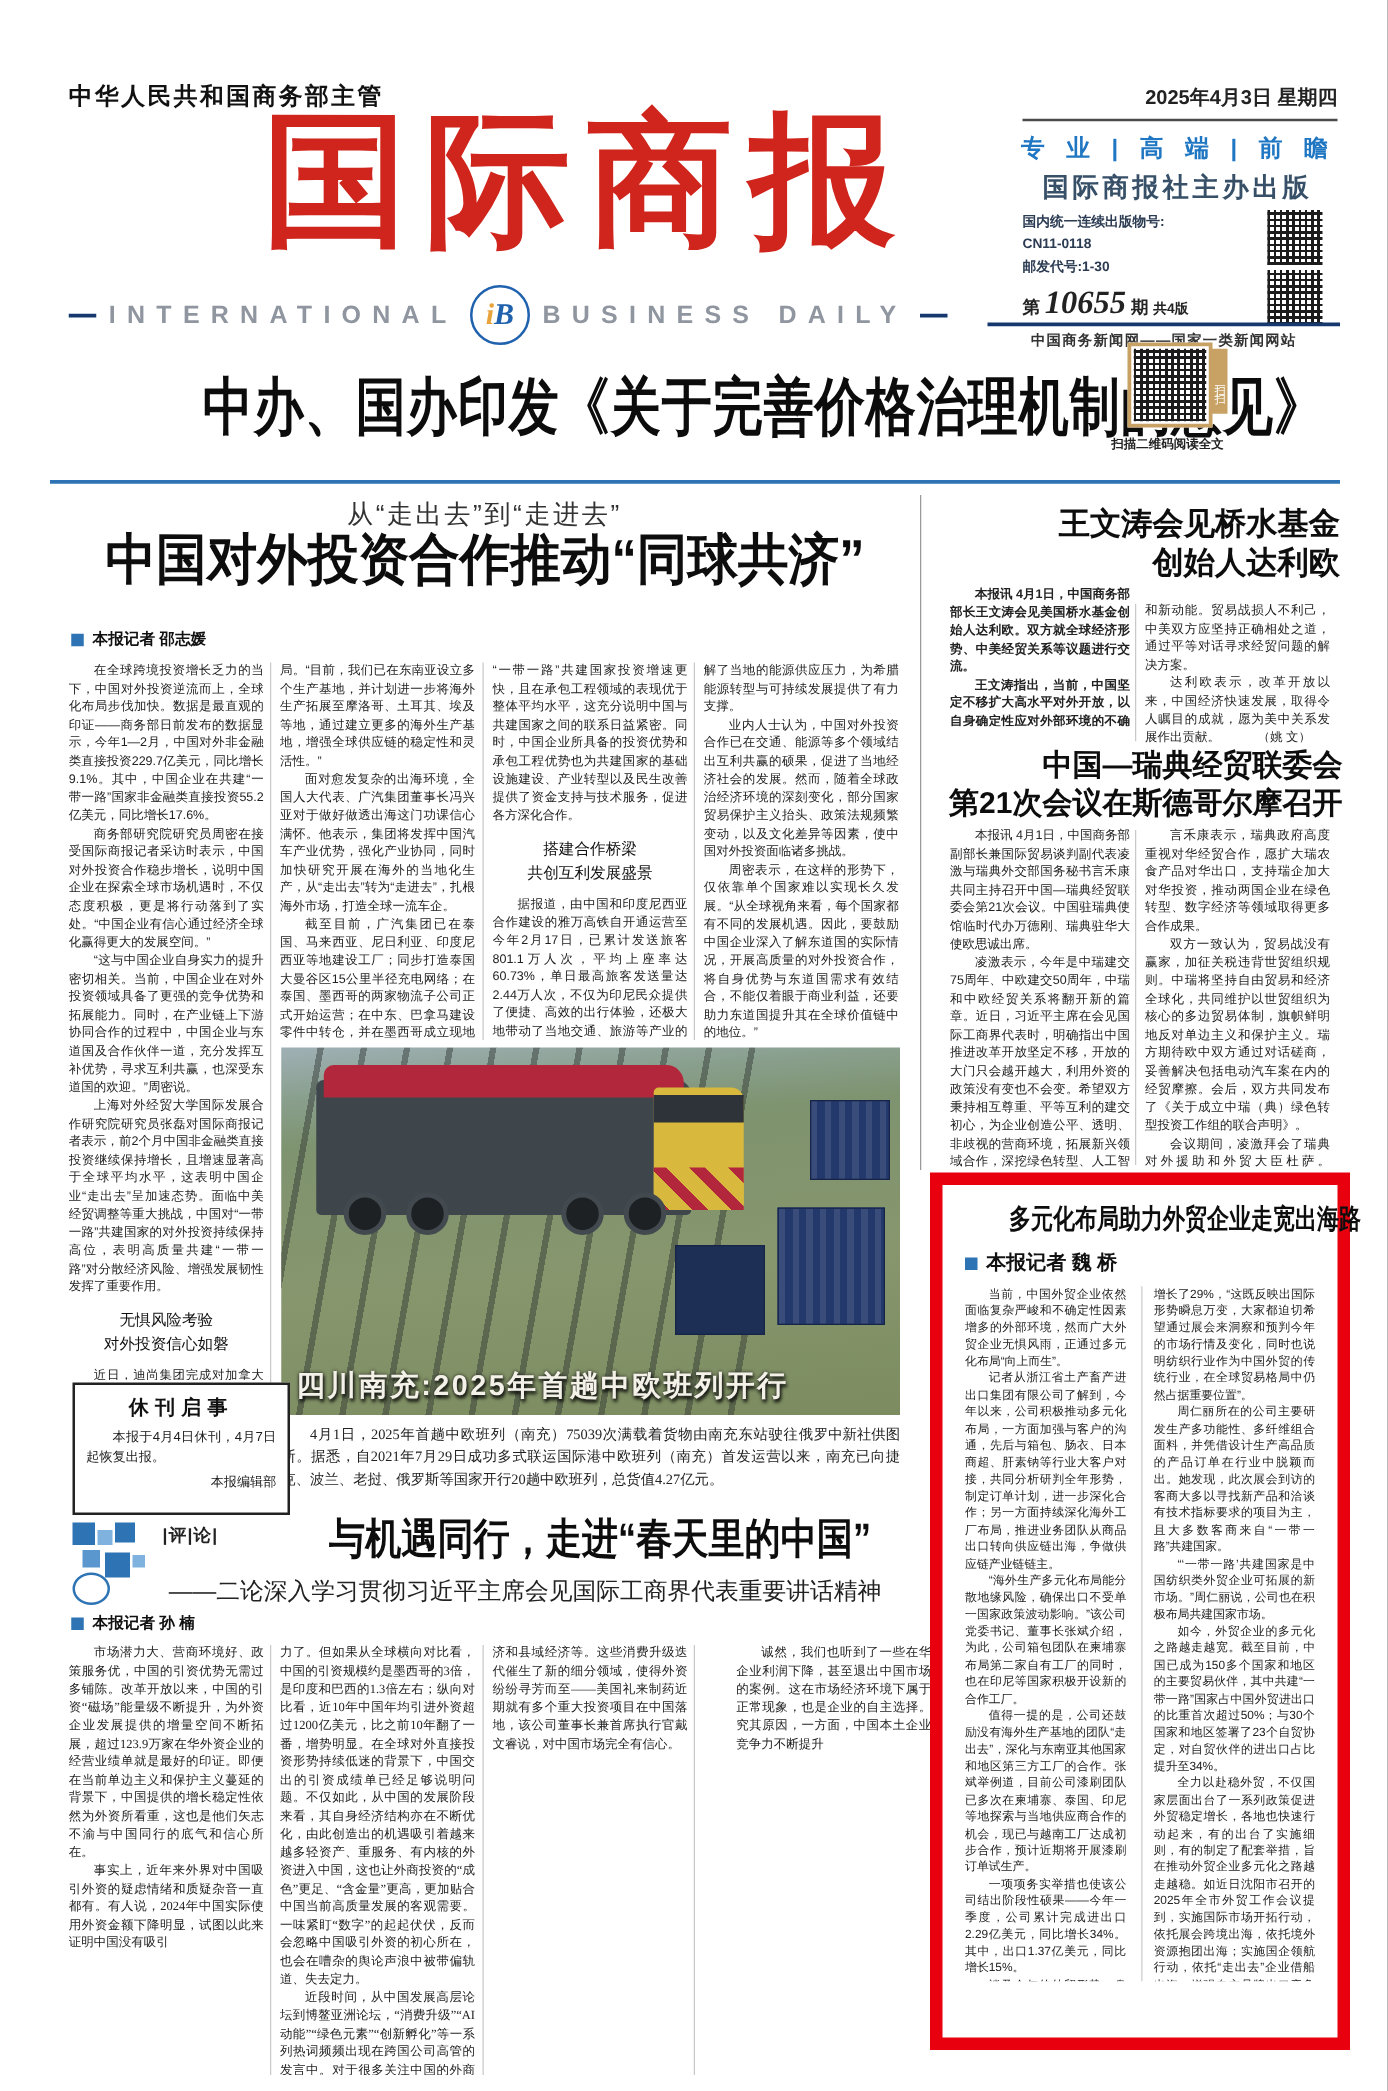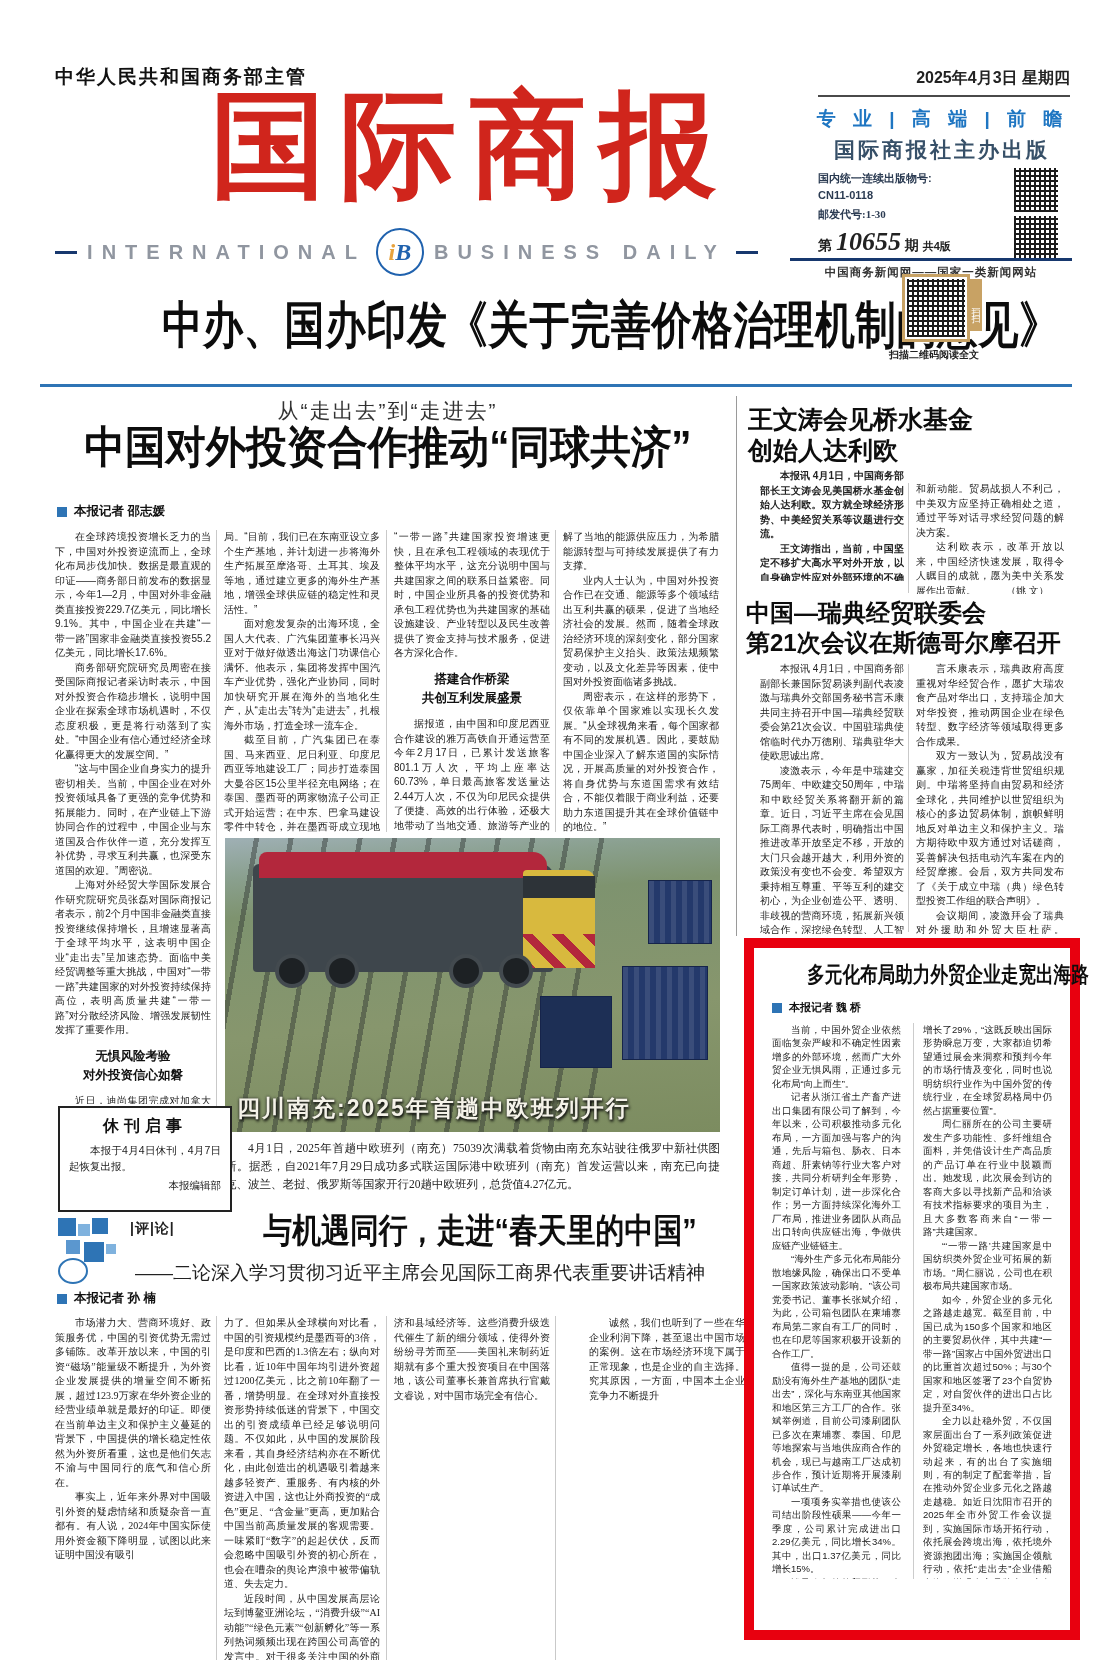--- a/index.html
+++ b/index.html
@@ -44,23 +44,23 @@
   
   .kicker{font-size:21px;color:#333;text-align:center;letter-spacing:2px;}
   .hl-xl{text-align:center;}
   .hl-xl span{display:inline-block;font-size:44px;font-weight:900;color:#0d0d0d;white-space:nowrap;
      transform:scaleX(.92);transform-origin:center;}
   .byline{font-weight:bold;font-size:12.5px;color:#111;display:flex;align-items:center;gap:7px;}
   .byline::before{content:"";width:10px;height:10px;background:#2e74b5;display:inline-block;flex:0 0 auto;}
   .body-col{font-size:10px;line-height:1.45;overflow:hidden;text-align:justify;color:#222;}
   .para{margin:0;text-indent:2em;text-align:justify;}
   .para.cont{text-indent:0;}
-  .colsub{font-weight:bold;text-align:center;white-space:pre-line;margin:9px 0;font-size:12.5px;color:#111;line-height:1.55;}
+  .colsub{font-weight:normal;text-align:center;white-space:pre-line;margin:9px 0;font-size:12.5px;color:#111;line-height:1.55;}
   .vrule{width:1px;background:#c9c9c9;}
-  .hl-right{text-align:left;font-size:25px;font-weight:900;line-height:1.25;white-space:pre-line;color:#0d0d0d;}
+  .hl-right{text-align:right;font-size:25px;font-weight:900;line-height:1.25;white-space:pre-line;color:#0d0d0d;}
 
   
   .photo{background:linear-gradient(175deg,#9fb0b5 0%,#8aa08f 12%,#7e936f 24%,#87966d 60%,#7c8c60 100%);overflow:hidden;}
   .photo .tracks{position:absolute;left:-40px;top:0;width:420px;height:100%;
      background:repeating-linear-gradient(100deg,rgba(45,50,48,.45) 0 5px,rgba(0,0,0,0) 5px 34px);}
   .train{position:absolute;left:28px;top:26px;width:300px;height:108px;background:#3e464c;border-radius:6px 12px 4px 4px;}
   .train::before{content:"";position:absolute;left:6px;top:-12px;width:288px;height:26px;background:#b3273c;border-radius:8px 14px 0 0;}
   .train .cab{position:absolute;right:-42px;top:6px;width:72px;height:98px;background:#d8b93e;border-radius:4px 10px 6px 4px;}
   .train .cab::before{content:"";position:absolute;left:0;top:6px;width:100%;height:22px;background:#2d3338;}
   .train .cab::after{content:"";position:absolute;left:0;bottom:0;width:100%;height:34px;
@@ -120,21 +120,21 @@
   </div>
 
   <div class="abs hdr-date" style="left:815px;top:68px;width:255px;">2025年4月3日 星期四</div>
   <div class="abs date-rule" style="left:818px;top:95px;width:252px;"></div>
   <div class="abs slogan" style="left:815px;top:106px;width:255px;">专 业 | 高 端 | 前 瞻</div>
   <div class="abs publisher" style="left:812px;top:136px;width:260px;">国际商报社主办出版</div>
 
   <div class="abs" style="left:818px;top:170px;width:190px;">
     <div class="pub-small">国内统一连续出版物号:</div>
     <div class="pub-small">CN11-0118</div>
-    <div class="pub-small" style="margin-top:3px;font-family:Liberation Serif, serif;">邮发代号:1-30</div>
+    <div class="pub-small" style="margin-top:3px;">邮发代号:1-30</div>
     <div class="issue-line">
       <span>第</span>
       <span class="issue-no">10655</span>
       <span>期</span>
       <span class="issue-pages">共4版</span>
     </div>
   </div>
   <div class="abs qr" style="left:1014px;top:168px;width:44px;height:44px;"></div>
   <div class="abs qr" style="left:1014px;top:216px;width:44px;height:44px;"></div>
 
@@ -278,21 +278,21 @@
       <p class="para">双方一致认为，贸易战没有赢家，加征关税违背世贸组织规则。中瑞将坚持自由贸易和经济全球化，共同维护以世贸组织为核心的多边贸易体制，旗帜鲜明地反对单边主义和保护主义。瑞方期待欧中双方通过对话磋商，妥善解决包括电动汽车案在内的经贸摩擦。会后，双方共同发布了《关于成立中瑞（典）绿色转型投资工作组的联合声明》。</p>
       <p class="para">会议期间，凌激拜会了瑞典对外援助和外贸大臣杜萨。　　　（姚 文）</p>
     </div>
   <div class="abs vrule" style="left:908px;top:664px;height:268px;"></div>
 
   <div class="abs red-box" style="left:744px;top:938px;width:316px;height:682px;">
     <div class="rb-inner">
       <div class="rb-headline">
         <span>多元化布局助力外贸企业走宽出海路</span>
       </div>
-      <div class="byline" style="margin-top:10px;font-size:11px;">
+      <div class="byline" style="margin-top:10px;font-size:16px;">
         <span>本报记者 魏 桥</span>
       </div>
       <div class="rb-cols">
         <div class="rb-col">
             <p class="para">当前，中国外贸企业依然面临复杂严峻和不确定性因素增多的外部环境，然而广大外贸企业无惧风雨，正通过多元化布局“向上而生”。</p>
             <p class="para">记者从浙江省土产畜产进出口集团有限公司了解到，今年以来，公司积极推动多元化布局，一方面加强与客户的沟通，先后与箱包、肠衣、日本商超、肝素钠等行业大客户对接，共同分析研判全年形势，制定订单计划，进一步深化合作；另一方面持续深化海外工厂布局，推进业务团队从商品出口转向供应链出海，争做供应链产业链链主。</p>
             <p class="para">“海外生产多元化布局能分散地缘风险，确保出口不受单一国家政策波动影响。”该公司党委书记、董事长张斌介绍，为此，公司箱包团队在柬埔寨布局第二家自有工厂的同时，也在印尼等国家积极开设新的合作工厂。</p>
             <p class="para">值得一提的是，公司还鼓励没有海外生产基地的团队“走出去”，深化与东南亚其他国家和地区第三方工厂的合作。张斌举例道，目前公司漆刷团队已多次在柬埔寨、泰国、印尼等地探索与当地供应商合作的机会，现已与越南工厂达成初步合作，预计近期将开展漆刷订单试生产。</p>
             <p class="para">一项项务实举措也使该公司结出阶段性硕果——今年一季度，公司累计完成进出口2.29亿美元，同比增长34%。其中，出口1.37亿美元，同比增长15%。</p>
             <p class="para">谈及今年的外贸形势，身处外贸一线的绵阳佳联印染有限责任公司营销总监周仁丽深有感触。前不久，她参加了2025中国国际纺织面料及辅料（春夏）博览会，这是全球纺织行业最具影响力的展会之一。让她感到惊讶的是，到访展位的客商比去年同期</p>

